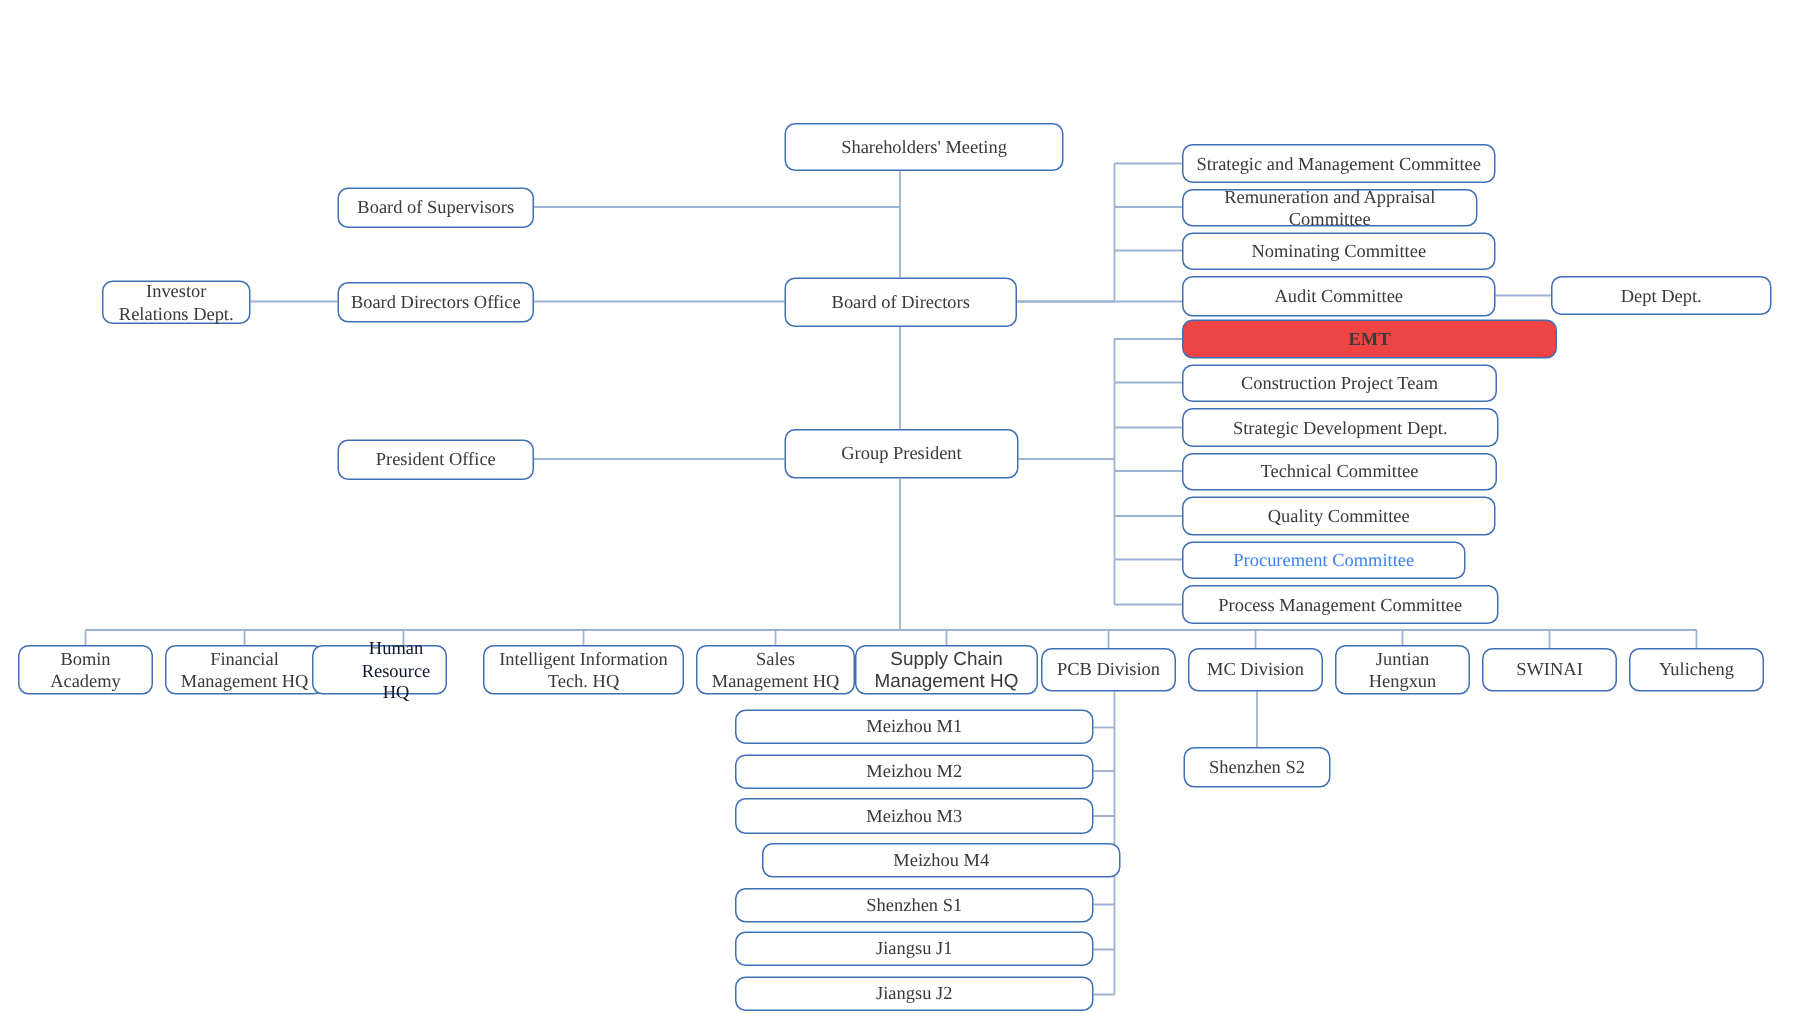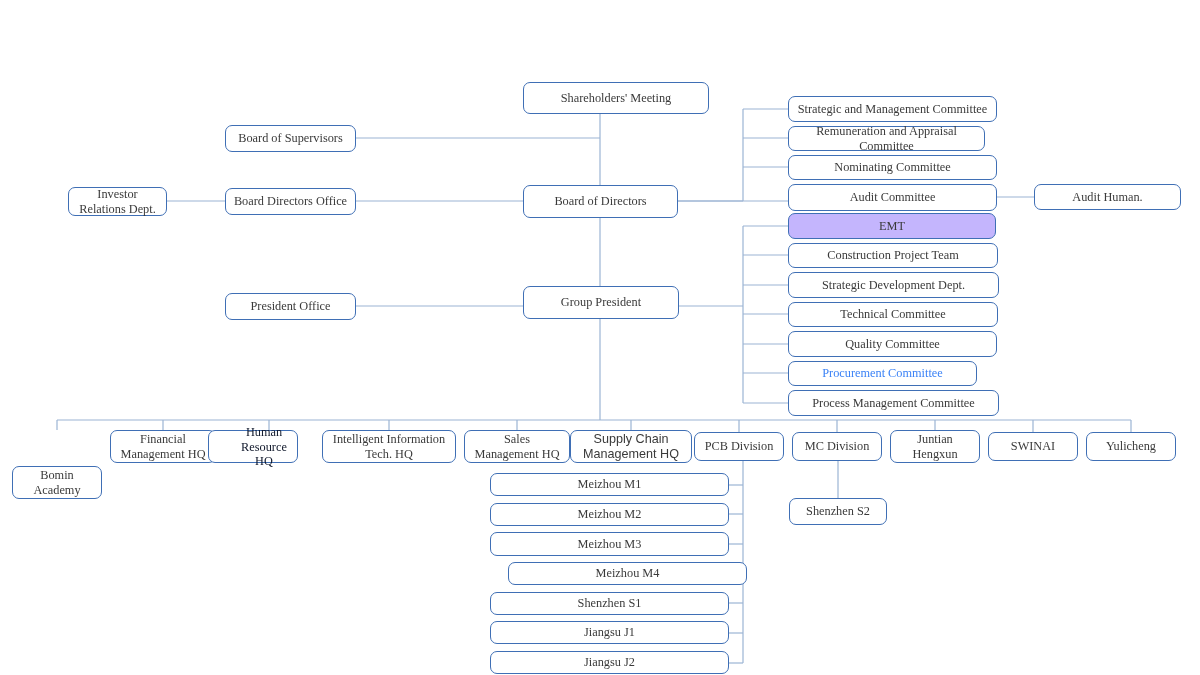--- a/index.html
+++ b/index.html
@@ -97,35 +97,35 @@
         <path d="M838,461 L838,498"></path>
       </g>
   </svg>
   <div id="node-layer">
       <div class="node" style="left: 523px; top: 82px; width: 186px; height: 32px; border-color: rgb(63, 111, 181); background: rgb(255, 255, 255); color: rgb(58, 58, 58);">Shareholders' Meeting</div>
       <div class="node" style="left: 225px; top: 125px; width: 131px; height: 27px; border-color: rgb(63, 111, 181); background: rgb(255, 255, 255); color: rgb(58, 58, 58);">Board of Supervisors</div>
       <div class="node" style="left: 68px; top: 187px; width: 99px; height: 29px; border-color: rgb(63, 111, 181); background: rgb(255, 255, 255); color: rgb(58, 58, 58);">Investor
 Relations Dept.</div>
       <div class="node" style="left: 225px; top: 188px; width: 131px; height: 27px; border-color: rgb(63, 111, 181); background: rgb(255, 255, 255); color: rgb(58, 58, 58);">Board Directors Office</div>
       <div class="node" style="left: 523px; top: 185px; width: 155px; height: 33px; border-color: rgb(63, 111, 181); background: rgb(255, 255, 255); color: rgb(58, 58, 58);">Board of Directors</div>
-      <div class="node" style="left: 1034px; top: 184px; width: 147px; height: 26px; border-color: rgb(63, 111, 181); background: rgb(255, 255, 255); color: rgb(58, 58, 58);">Audit Human.</div>
+      <div class="node" style="left: 1034px; top: 184px; width: 147px; height: 26px; border-color: rgb(63, 111, 181); background: rgb(255, 255, 255); color: rgb(58, 58, 58);">Dept Dept.</div>
       <div class="node" style="left: 225px; top: 293px; width: 131px; height: 27px; border-color: rgb(63, 111, 181); background: rgb(255, 255, 255); color: rgb(58, 58, 58);">President Office</div>
       <div class="node" style="left: 523px; top: 286px; width: 156px; height: 33px; border-color: rgb(63, 111, 181); background: rgb(255, 255, 255); color: rgb(58, 58, 58);">Group President</div>
       <div class="node" style="left: 788px; top: 96px; width: 209px; height: 26px; border-color: rgb(63, 111, 181); background: rgb(255, 255, 255); color: rgb(58, 58, 58);">Strategic and Management Committee</div>
       <div class="node" style="left: 788px; top: 126px; width: 197px; height: 25px; border-color: rgb(63, 111, 181); background: rgb(255, 255, 255); color: rgb(58, 58, 58);">Remuneration and Appraisal Committee</div>
       <div class="node" style="left: 788px; top: 155px; width: 209px; height: 25px; border-color: rgb(63, 111, 181); background: rgb(255, 255, 255); color: rgb(58, 58, 58);">Nominating Committee</div>
       <div class="node" style="left: 788px; top: 184px; width: 209px; height: 27px; border-color: rgb(63, 111, 181); background: rgb(255, 255, 255); color: rgb(58, 58, 58);">Audit Committee</div>
-      <div class="node" style="left: 788px; top: 213px; width: 208px; height: 26px; border-color: rgb(63, 111, 181); background: #c4b5fd; color: rgb(58, 58, 58);">EMT</div>
+      <div class="node" style="left: 788px; top: 213px; width: 250px; height: 26px; border-color: rgb(63, 111, 181); background: #ef4444; color: rgb(58, 58, 58); font-weight: bold;">EMT</div>
       <div class="node" style="left: 788px; top: 243px; width: 210px; height: 25px; border-color: rgb(63, 111, 181); background: rgb(255, 255, 255); color: rgb(58, 58, 58);">Construction Project Team</div>
       <div class="node" style="left: 788px; top: 272px; width: 211px; height: 26px; border-color: rgb(63, 111, 181); background: rgb(255, 255, 255); color: rgb(58, 58, 58);">Strategic Development Dept.</div>
       <div class="node" style="left: 788px; top: 302px; width: 210px; height: 25px; border-color: rgb(63, 111, 181); background: rgb(255, 255, 255); color: rgb(58, 58, 58);">Technical Committee</div>
       <div class="node" style="left: 788px; top: 331px; width: 209px; height: 26px; border-color: rgb(63, 111, 181); background: rgb(255, 255, 255); color: rgb(58, 58, 58);">Quality Committee</div>
       <div class="node" style="left: 788px; top: 361px; width: 189px; height: 25px; border-color: rgb(63, 111, 181); background: rgb(255, 255, 255); color: #3b82f6;">Procurement Committee</div>
       <div class="node" style="left: 788px; top: 390px; width: 211px; height: 26px; border-color: rgb(63, 111, 181); background: rgb(255, 255, 255); color: rgb(58, 58, 58);">Process Management Committee</div>
-      <div class="node" style="left: 12px; top: 430px; width: 90px; height: 33px; border-color: rgb(63, 111, 181); background: rgb(255, 255, 255); color: rgb(58, 58, 58); margin-top: 36px;">Bomin
+      <div class="node" style="left: 12px; top: 430px; width: 90px; height: 33px; border-color: rgb(63, 111, 181); background: rgb(255, 255, 255); color: rgb(58, 58, 58);">Bomin
 Academy</div>
       <div class="node" style="left: 110px; top: 430px; width: 106px; height: 33px; border-color: rgb(63, 111, 181); background: rgb(255, 255, 255); color: rgb(58, 58, 58);">Financial
 Management HQ</div>
       <div class="node" style="left: 208px; top: 430px; width: 90px; height: 33px; border-color: rgb(63, 111, 181); background: rgb(255, 255, 255); color: #0f172a; padding-left: 26px;">Human
 Resource  HQ</div>
       <div class="node" style="left: 322px; top: 430px; width: 134px; height: 33px; border-color: rgb(63, 111, 181); background: rgb(255, 255, 255); color: rgb(58, 58, 58);">Intelligent Information
 Tech. HQ</div>
       <div class="node" style="left: 464px; top: 430px; width: 106px; height: 33px; border-color: rgb(63, 111, 181); background: rgb(255, 255, 255); color: rgb(58, 58, 58);">Sales
 Management HQ</div>
       <div class="node sans" style="left: 570px; top: 430px; width: 122px; height: 33px; border-color: rgb(63, 111, 181); background: rgb(255, 255, 255); color: rgb(58, 58, 58);">Supply Chain

